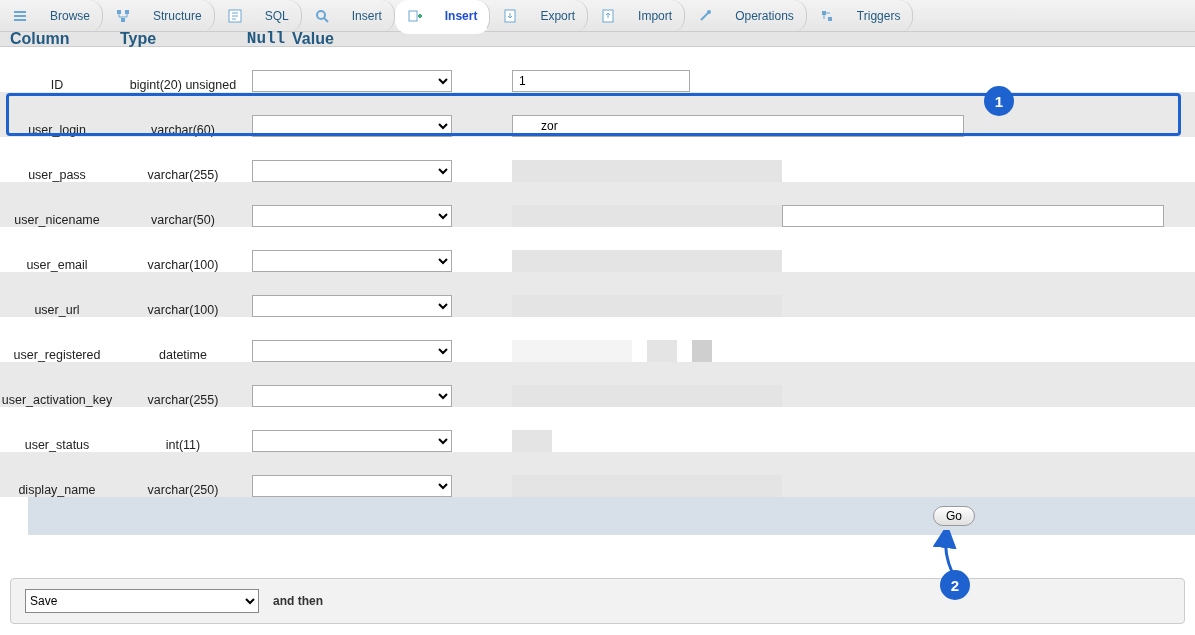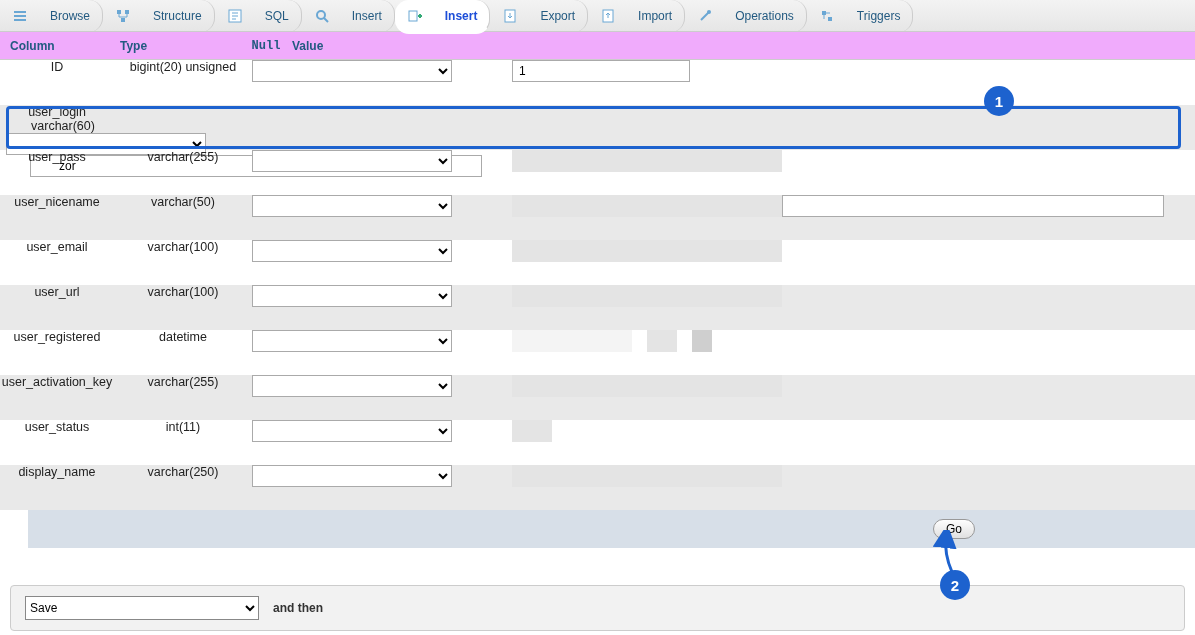--- a/index.html
+++ b/index.html
@@ -40,35 +40,35 @@
     width: 16px; height: 16px;
     display: inline-flex;
     align-items: center; justify-content: center;
   }
   .tab-icon svg { width:16px; height:16px; }
   
   .headers {
     display: flex;
     align-items: center;
     border-bottom: 1px solid #ccc;
-    background: #f0abfc;
+    background: #e5e5e5;
     color: #235a81;
     font-weight: bold;
-    height: 28px;
-    font-size: 12px;
+    height: 15px;
+    font-size: 16px;
   }
   .col-column { width: 120px; padding-left: 10px; }
   .col-type   { width: 126px; }
   .col-func   { width: 220px; }
   .col-null   { width: 40px; text-align:center;font-family:Liberation Mono, monospace; }
   .col-value  { flex: 1; padding-left: 6px; }
   
   .row {
     display: flex;
-    align-items: flex-start;
+    align-items: flex-end;
     height: 45px;
     font-size: 12.5px;
     color: #222;
     position: relative;
   }
   .row:nth-child(even) { background: #e9e9e9; }
   .row .cell { padding: 0 6px; }
   .row .cell.column { width: 120px; text-align: center; padding-left: 0;}
   .row .cell.type   { width: 126px; text-align: center; }
   .row .cell.func   { width: 220px; }
@@ -80,21 +80,21 @@
     background: #fff;
   }
   input.value-input {
     height: 22px;
     border: 1px solid #aaa;
     padding: 0 6px;
     font-size: 12px;
     background: #fff;
   }
   input.value-input.short { width: 178px; }
-  input.value-input.long  { width: 452px; margin-left: 24px; }
+  input.value-input.long  { width: 452px; }
   input.value-input.medium { width: 382px; }
   
   .highlight-box {
     position: absolute;
     left: 6px; right: 14px;
     top: 1px; bottom: 1px;
     border: 3px solid #1d62ce;
     border-radius: 4px;
     pointer-events: none;
     z-index: 5;
@@ -129,21 +129,21 @@
     cursor: pointer;
   }
   
   .separator-block {
     height: 30px;
   }
   .footer-box {
     border: 1px solid #ccc;
     border-radius: 4px;
     padding: 10px 14px;
-    margin: 7px 10px;
+    margin: 13px 10px;
     background: #f2f2f2;
     display:flex;
     align-items:center;
     gap:14px;
   }
   .footer-box select {
     height: 24px;
     border: 1px solid #888;
     font-size:12px;
     background:#fff;
@@ -270,21 +270,21 @@
 <div>
 
   <div class="row">
     <div class="cell column">ID</div>
     <div class="cell type">bigint(20) unsigned</div>
     <div class="cell func"><select class="func-select"></select></div>
     <div class="cell null"></div>
     <div class="cell value"><input class="value-input short" value="1" style=""></div>
   </div>
 
-  <div class="row" style="position:relative;flex-direction:column;">
+  <div class="row" style="position:relative;">
     <div class="highlight-box"></div>
     <div class="cell column">user_login</div>
     <div class="cell type">varchar(60)</div>
     <div class="cell func"><select class="func-select"></select></div>
     <div class="cell null"></div>
     <div class="cell value"><input class="value-input long" style="padding-left: 28px;" value="zor"></div>
   </div>
 
   <div class="row">
     <div class="cell column">user_pass</div>

